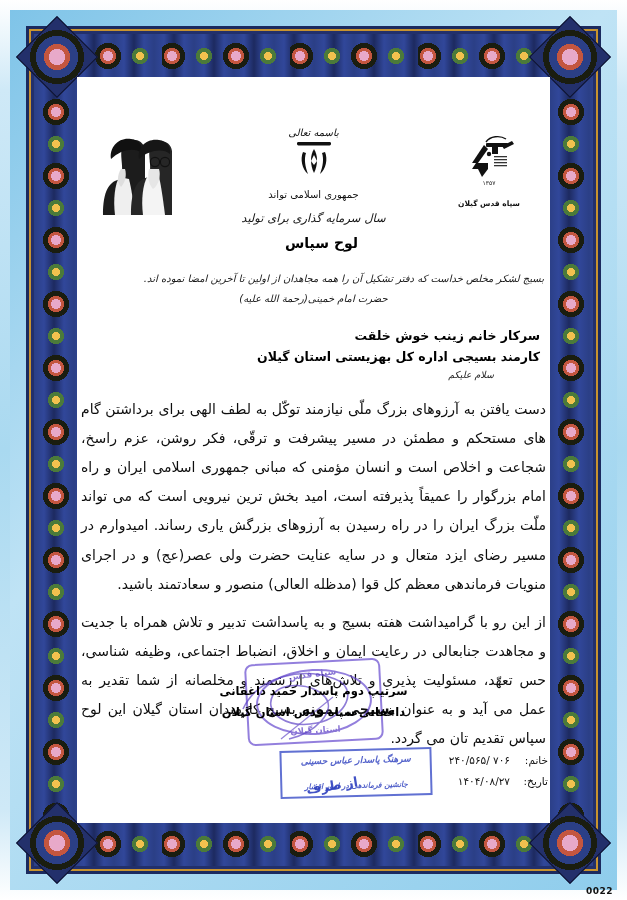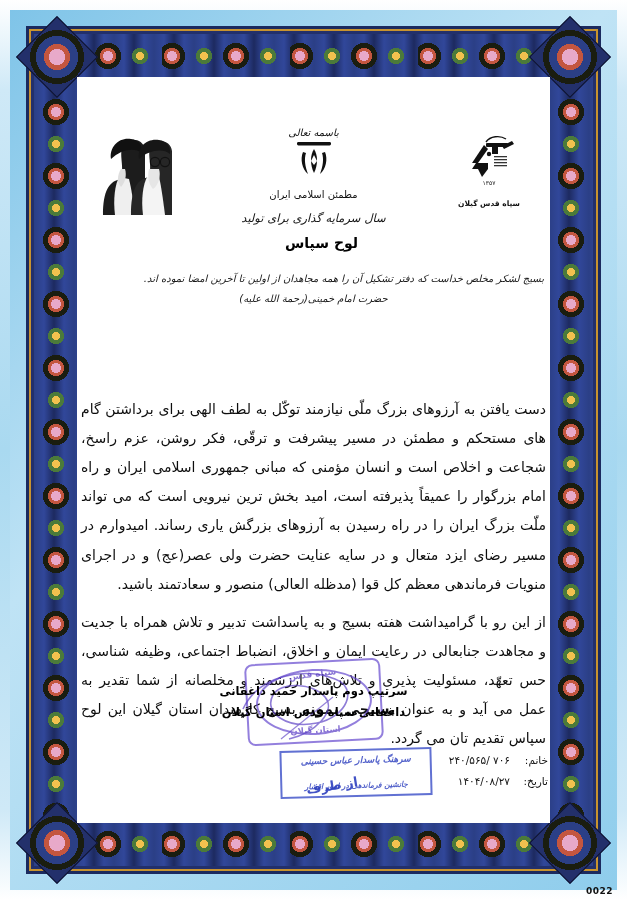--- a/index.html
+++ b/index.html
@@ -210,21 +210,21 @@
           <div class="besmeh">باسمه تعالی</div>
           <svg width="46" height="44" viewBox="0 0 46 44">
             <g fill="#111">
               <rect x="6" y="3" width="34" height="3.4" rx="1.4"></rect>
               <path d="M23 10 C19 16 19 26 23 34 C27 26 27 16 23 10 Z"></path>
               <path d="M12 13 C9 20 11 30 17 35 C14 27 13 20 15 14 Z"></path>
               <path d="M34 13 C37 20 35 30 29 35 C32 27 33 20 31 14 Z"></path>
               <path d="M20 22 L23 16 L26 22 L23 26 Z" fill="#fff"></path>
             </g>
           </svg>
-          <div class="cap">مطمئن اسلامی ایران</div>
+          <div class="cap">جمهوری اسلامی تواند</div>
         </div>
 
         <div class="portrait">
           <svg width="78" height="86" viewBox="0 0 78 86">
             <rect width="78" height="86" fill="#ffffff"></rect>
 
             <path d="M8 86 C8 62 14 52 26 50 C30 36 22 22 30 14 C36 8 48 10 50 20 L50 86 Z" fill="#1c1c1c"></path>
             <path d="M16 30 C14 18 24 8 36 10 C44 11 48 17 47 24 C40 18 26 20 16 30 Z" fill="#111"></path>
             <path d="M24 48 C20 56 18 70 20 86 L40 86 C38 70 36 58 34 50 Z" fill="#efefef"></path>
             <path d="M26 40 C22 46 22 54 26 58 C30 54 32 46 30 40 Z" fill="#dedede"></path>
@@ -241,20 +241,25 @@
       </div>
 
       <div class="slogan">سال سرمایه گذاری برای تولید</div>
       <div class="doc-title">لوح سپاس</div>
 
       <div class="quote">
         <div>بسیج لشکر مخلص خداست که دفتر تشکیل آن را همه مجاهدان از اولین تا آخرین امضا نموده اند.</div>
         <div class="quote-src">حضرت امام خمینی(رحمة الله علیه)</div>
       </div>
 
+      <div class="recipient">
+        <div class="r1">سرکار خانم زینب خوش خلقت</div>
+        <div class="r2">کارمند بسیجی اداره کل بهزیستی استان گیلان</div>
+        <div class="r3">سلام علیکم</div>
+      </div>
 
       <div class="body-txt">
         <p>دست یافتن به آرزوهای بزرگ ملّی نیازمند توکّل به لطف الهی برای برداشتن گام های مستحکم و مطمئن در مسیر پیشرفت و ترقّی، فکر روشن، عزم راسخ، شجاعت و اخلاص است و انسان مؤمنی که مبانی جمهوری اسلامی ایران و راه امام بزرگوار را عمیقاً پذیرفته است، امید بخش ترین نیرویی است که می تواند ملّت بزرگ ایران را در راه رسیدن به آرزوهای بزرگش یاری رساند. امیدوارم در مسیر رضای ایزد متعال و در سایه عنایت حضرت ولی عصر(عج) و در اجرای منویات فرماندهی معظم کل قوا (مدظله العالی) منصور و سعادتمند باشید.</p>
         <p><span>از این رو با گرامیداشت هفته بسیج و به پاسداشت تدبیر و تلاش همراه با جدیت و مجاهدت جنابعالی در رعایت ایمان و اخلاق، انضباط اجتماعی، وظیفه شناسی، حس تعهّد، مسئولیت پذیری و تلاش‌های ارزشمند و مخلصانه از شما تقدیر به عمل می آید و به عنوان </span><b>بسیجی نمونه</b><span> بسیج کارمندان استان گیلان این لوح سپاس تقدیم تان می گردد.</span></p>
       </div>
 
       <div class="stamp">
         <div class="ring"></div>
         <div class="st-t">سپاه قدس</div>
         <div class="st-b">استان گیلان</div>

